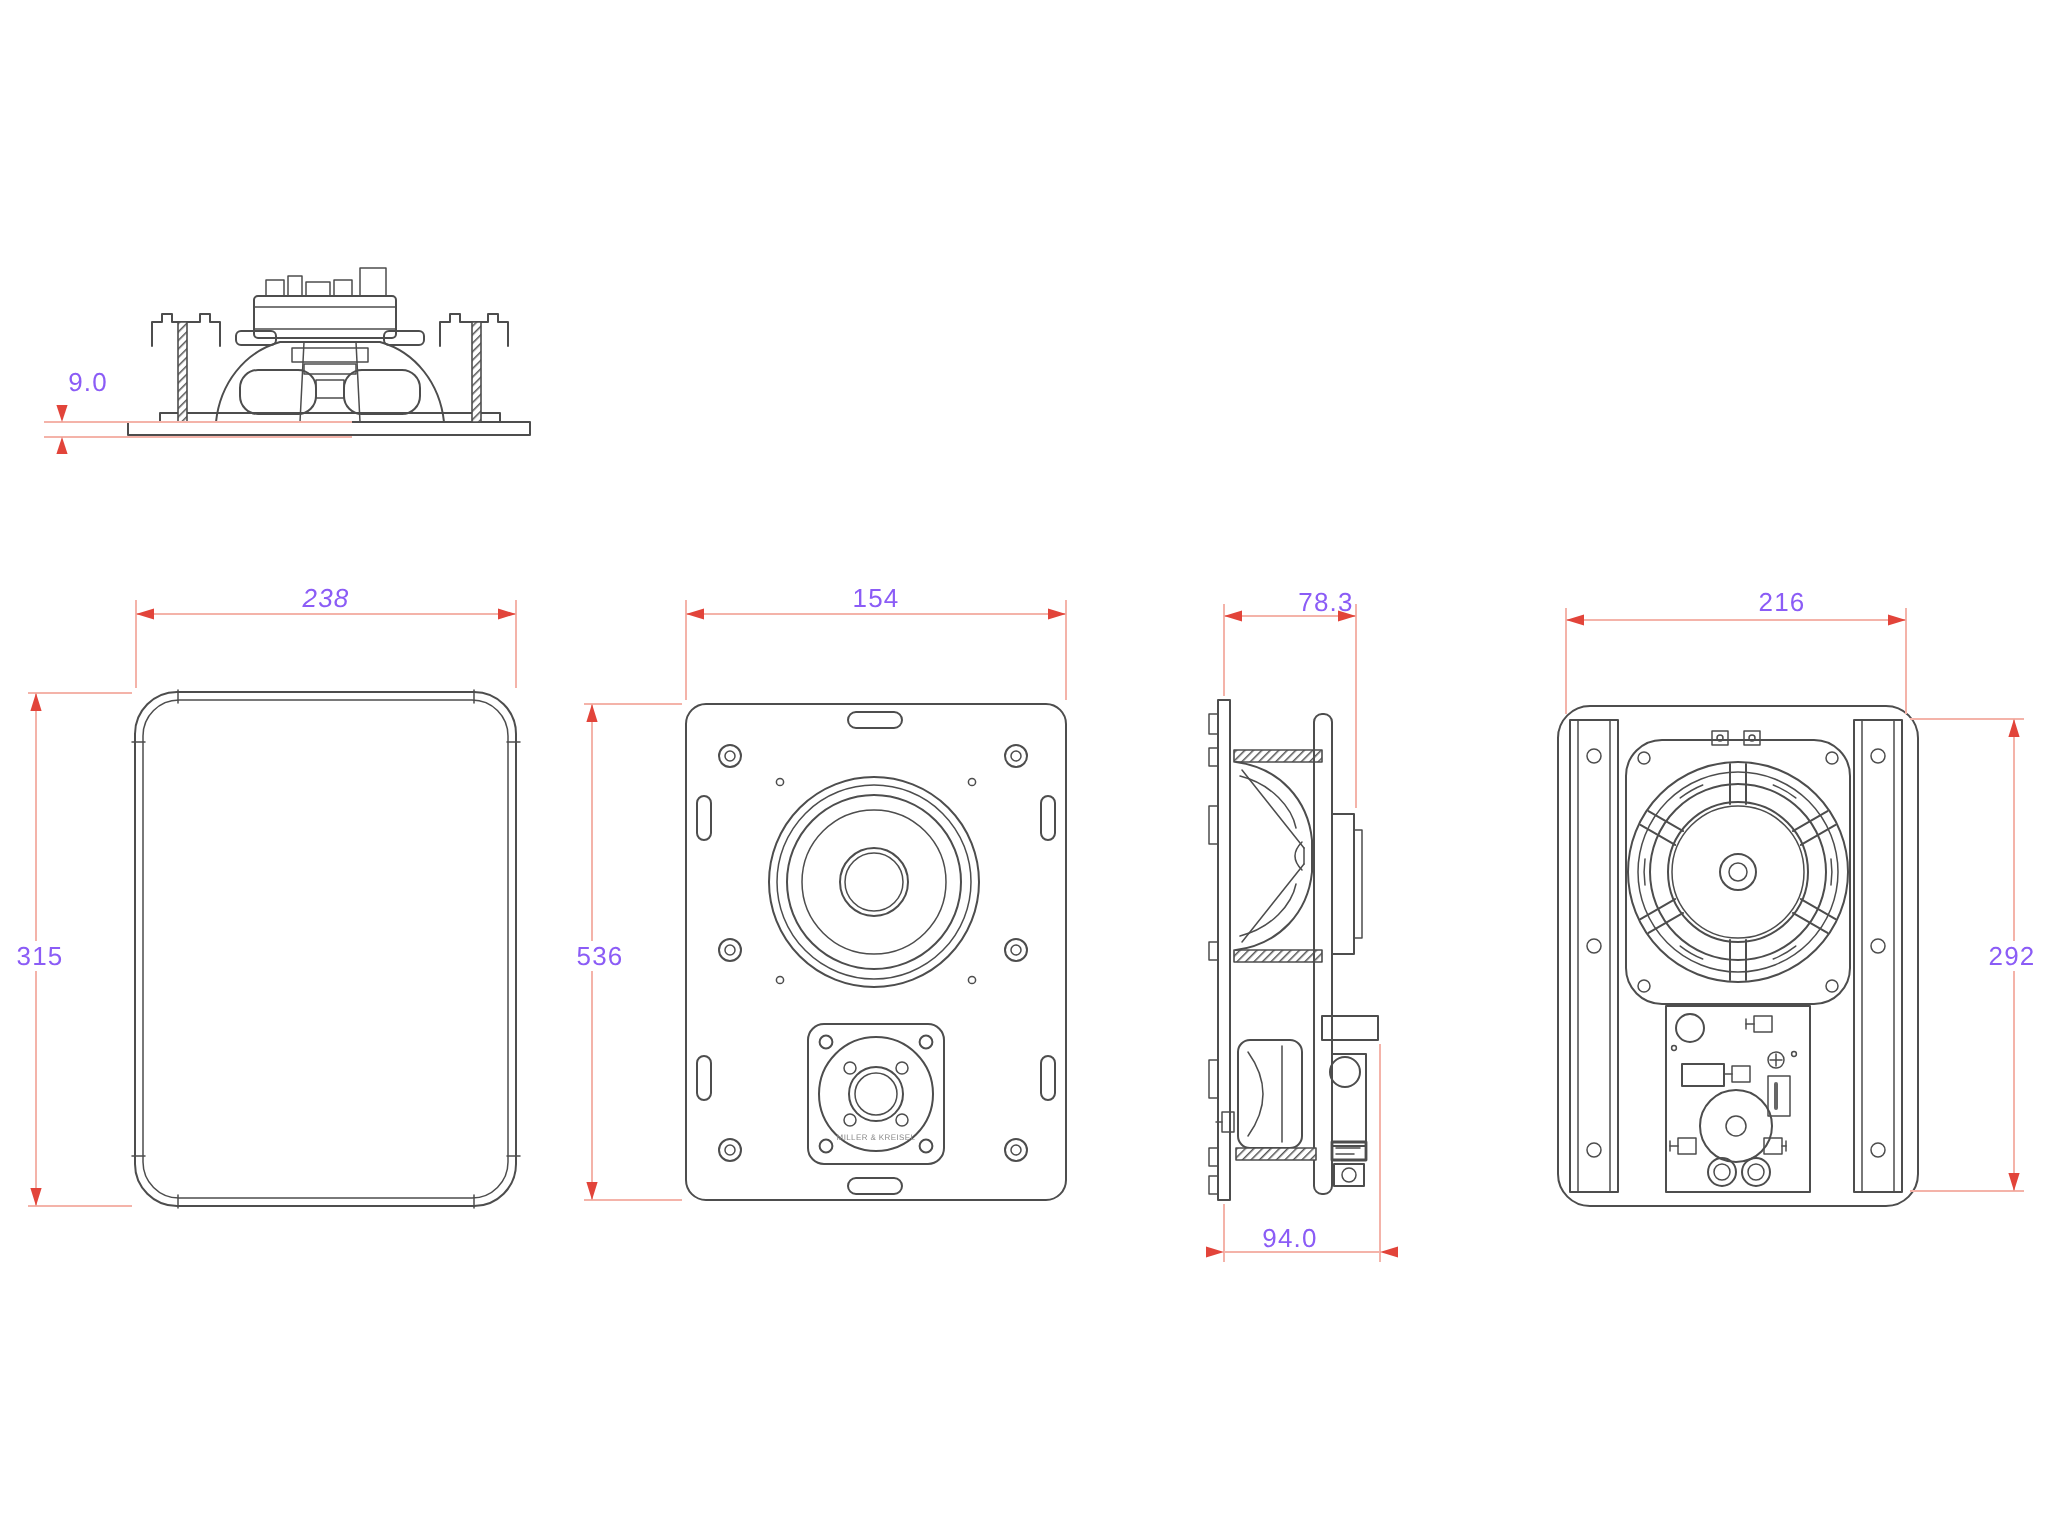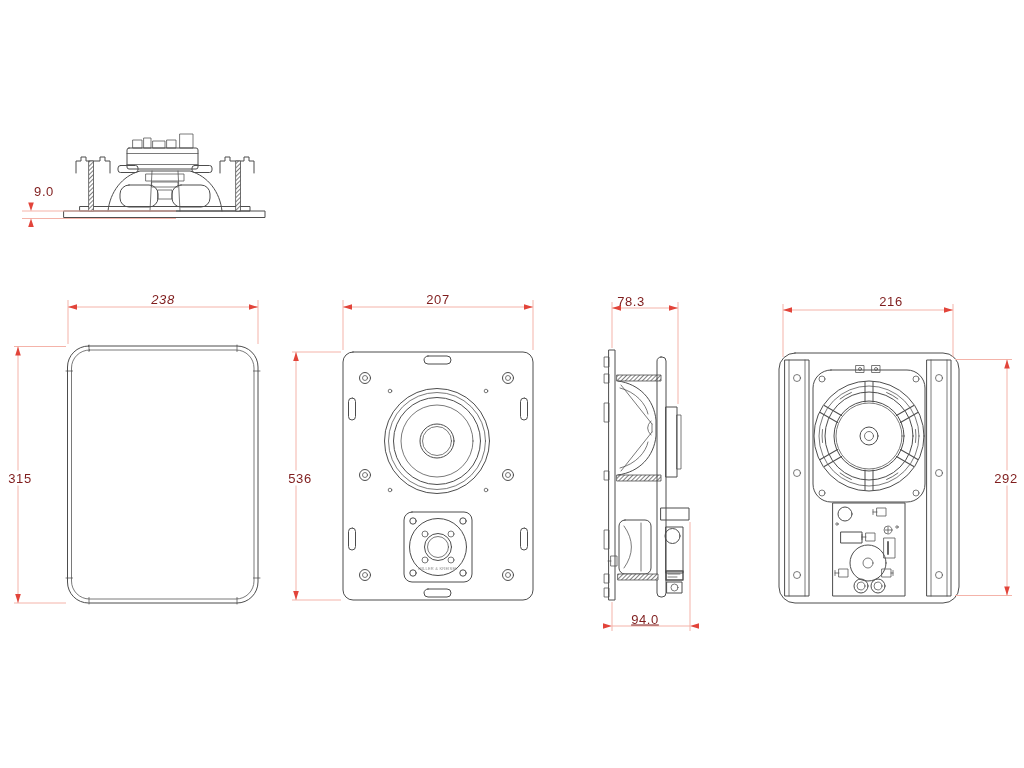--- a/index.html
+++ b/index.html
@@ -4,21 +4,21 @@
 <style>
   html,body{margin:0;padding:0;background:#fff;}
   .canvas{position:relative;width:1024px;height:768px;background:#ffffff;overflow:hidden;
           font-family:"Liberation Sans",sans-serif;}
   .canvas svg{position:absolute;left:0;top:0;}
   .art{fill:none;stroke:#4d4d4d;stroke-width:1;stroke-linecap:round;stroke-linejoin:round;}
   .art .thin{stroke-width:.75;}
   .dim{stroke:#f4b3a9;stroke-width:1;fill:none;}
   .arr{fill:#e2443a;stroke:none;}
   .hatch{fill:url(#hatchpat);stroke:#4d4d4d;stroke-width:.8;}
-  .dim-label{position:absolute;transform:translate(-50%,-50%);font-size:13px;color:#7f1d1d;
+  .dim-label{position:absolute;transform:translate(-50%,-50%);font-size:13px;color:#8b5cf6;
              letter-spacing:.6px;white-space:nowrap;line-height:1;}
   .knockout{background:#ffffff;padding:1px 3px;text-align:center;}
   .micro{position:absolute;transform:translate(-50%,-50%);font-size:4px;color:#8a8a8a;
          letter-spacing:.2px;white-space:nowrap;line-height:1;}
 </style>
 </head>
 <body>
 
 <div class="canvas">
 
@@ -382,22 +382,22 @@
     <line class="dim" x1="955" y1="595.5" x2="1012" y2="595.5"></line>
     <line class="dim" x1="1007" y1="359.5" x2="1007" y2="595.5"></line>
     <polygon class="arr" points="1007,359.5 1004.2,368.5 1009.8,368.5"></polygon>
     <polygon class="arr" points="1007,595.5 1004.2,586.5 1009.8,586.5"></polygon>
   </g>
 </svg>
 
 <div class="dim-label" style="left:44px;top:191px;">9.0</div>
 <div class="dim-label" style="left:163px;top:299px;font-style:italic;">238</div>
 <div class="dim-label knockout" style="left:20px;top:478px;">315</div>
-<div class="dim-label" style="left:438px;top:299px;">207</div>
+<div class="dim-label" style="left:438px;top:299px;">154</div>
 <div class="dim-label knockout" style="left:300px;top:478px;">536</div>
-<div class="dim-label" style="left:631px;top:301px;">78.3</div>
-<div class="dim-label" style="left:645px;top:619px;text-decoration:underline;">94.0</div>
+<div class="dim-label" style="left:663px;top:301px;">78.3</div>
+<div class="dim-label" style="left:645px;top:619px;">94.0</div>
 <div class="dim-label" style="left:850px;top:301px;margin-left:41px;">216</div>
 <div class="dim-label knockout" style="left:1006px;top:478px;">292</div>
 
 <div class="micro" style="left:438px;top:569px;">MILLER &amp; KREISEL</div>
 
 </div>
 
 </body></html>

